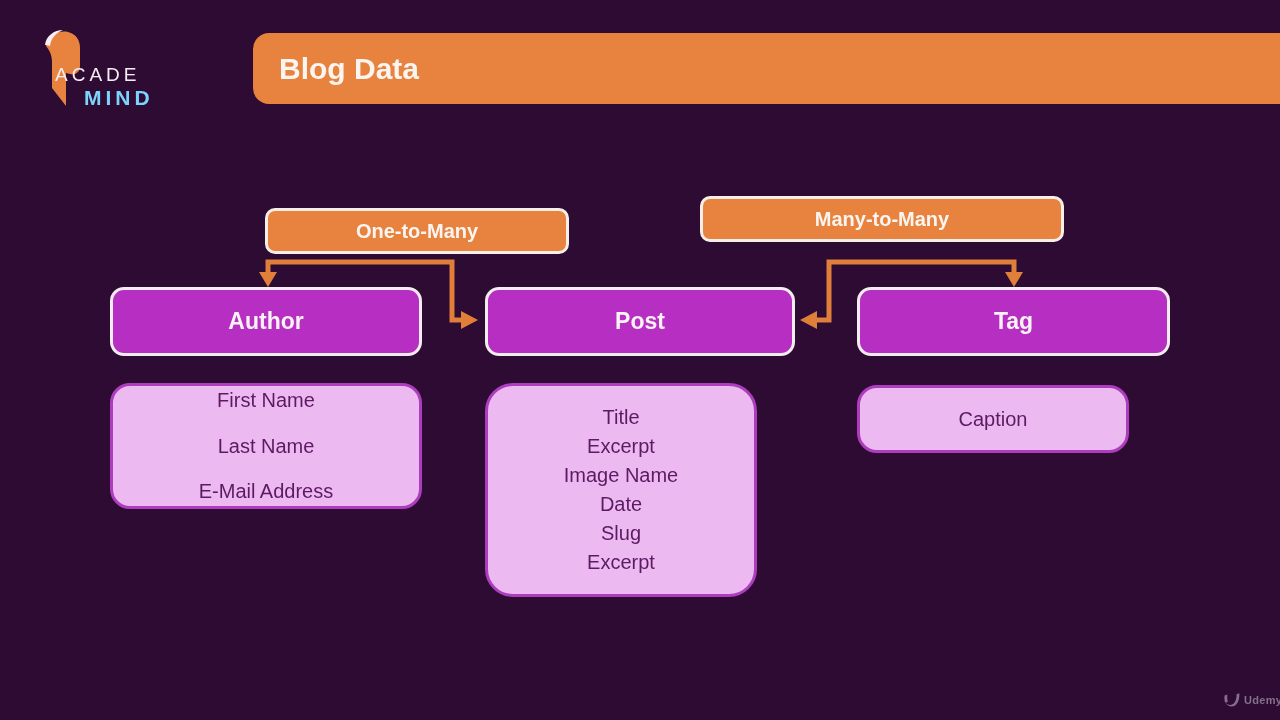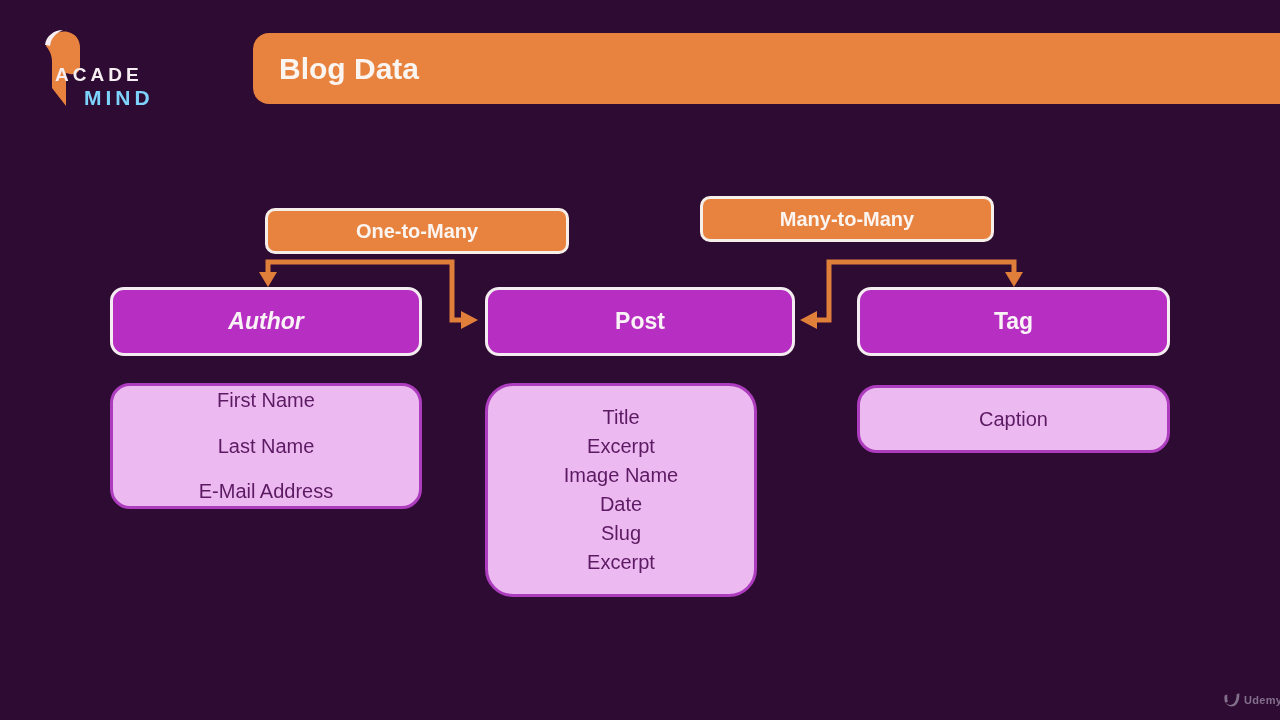--- a/index.html
+++ b/index.html
@@ -13,21 +13,21 @@
     margin: 0 auto;
     background: #2e0b32;
     overflow: hidden;
   }
 
   
   .brand { position: absolute; left: 36px; top: 26px; width: 180px; height: 86px; }
   .brand-icon { position: absolute; left: 2px; top: 2px; }
   .brand-line1 {
     position: absolute; left: 19px; top: 38px;
-    color: #f6eef2; font-size: 19px; font-weight: 700; letter-spacing: 4px;
+    color: #f6eef2; font-size: 19px; font-weight: 400; letter-spacing: 4px;
   }
   .brand-line2 {
     position: absolute; left: 48px; top: 60px;
     color: #7dd3fc; font-size: 21px; font-weight: 800; letter-spacing: 4px;
   }
 
   
   .titlebar {
     position: absolute; left: 253px; top: 33px;
     width: 1035px; height: 71px;
@@ -43,48 +43,48 @@
   
   .rel-pill {
     position: absolute; top: 196px; height: 46px;
     background: #e8833f;
     border: 3px solid #f6efe9;
     border-radius: 10px;
     display: flex; align-items: center; justify-content: center;
     color: #fbf5f1; font-size: 20px; font-weight: 700;
   }
   .rel-one-to-many  { left: 265px; width: 304px; margin-top: 12px; }
-  .rel-many-to-many { left: 700px; width: 294px; }
+  .rel-many-to-many { left: 700px; width: 364px; }
 
   
   .entity {
     position: absolute; top: 287px; height: 69px;
     background: #b72ec3;
     border: 3px solid #f3ecf0;
     border-radius: 14px;
     display: flex; align-items: center; justify-content: center;
     color: #faf3f6; font-size: 23px; font-weight: 700;
   }
-  .entity-author { left: 110px; width: 312px; font-style: italic; }
+  .entity-author { left: 110px; width: 312px; }
   .entity-post   { left: 485px; width: 310px; }
   .entity-tag    { left: 857px; width: 313px; }
 
   
   .attrs {
     position: absolute;
     background: #ecbaf0;
     border: 3px solid #ad3dbe;
     border-radius: 20px;
     display: flex; flex-direction: column;
     align-items: center; justify-content: center;
     color: #5c1a63; font-size: 20px; line-height: 29px;
   }
   .attrs-author { left: 110px; top: 383px; width: 312px; height: 126px; justify-content: space-between; }
   .attrs-post   { left: 485px; top: 383px; width: 272px; height: 214px; border-radius: 28px; }
-  .attrs-tag    { left: 857px; top: 385px; width: 313px; height: 68px; }
+  .attrs-tag    { left: 857px; top: 385px; width: 272px; height: 68px; }
 
   
   .arrows { position: absolute; left: 0; top: 0; width: 1280px; height: 720px; pointer-events: none; }
 
   
   .watermark {
     position: absolute; left: 1224px; top: 693px;
     display: flex; align-items: center; gap: 4px;
     color: #83708c;
   }

